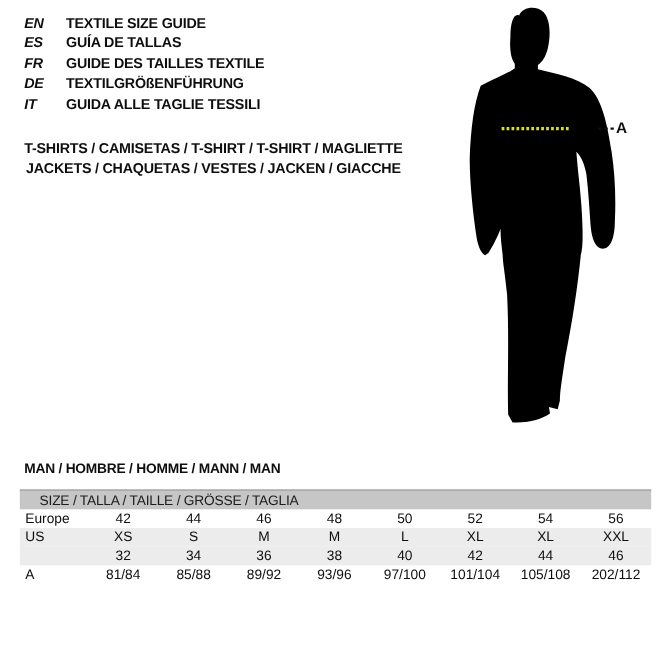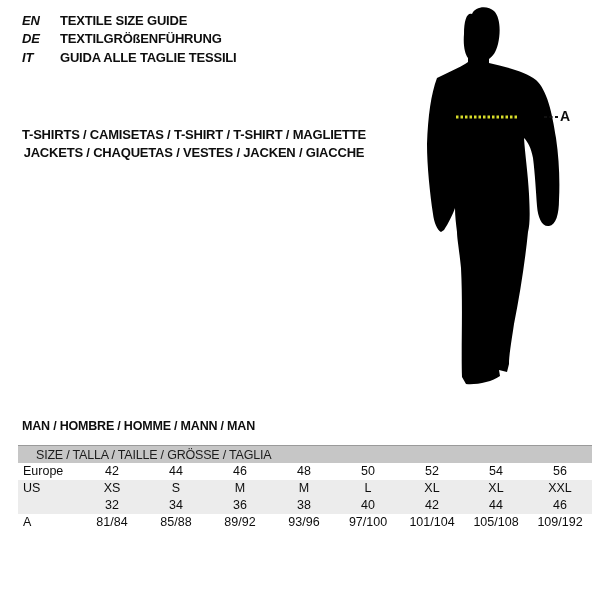--- a/index.html
+++ b/index.html
@@ -44,20 +44,28 @@
 </style>
 </head>
 <body>
 
 <div class="page">
 
   <div class="lang-list">
       <div class="lang-row">
         <span class="lang-code">EN</span>
         <span class="lang-label">TEXTILE SIZE GUIDE</span>
+      </div>
+      <div class="lang-row">
+        <span class="lang-code">ES</span>
+        <span class="lang-label">GUÍA DE TALLAS</span>
+      </div>
+      <div class="lang-row">
+        <span class="lang-code">FR</span>
+        <span class="lang-label">GUIDE DES TAILLES TEXTILE</span>
       </div>
       <div class="lang-row">
         <span class="lang-code">DE</span>
         <span class="lang-label">TEXTILGRÖßENFÜHRUNG</span>
       </div>
       <div class="lang-row">
         <span class="lang-code">IT</span>
         <span class="lang-label">GUIDA ALLE TAGLIE TESSILI</span>
       </div>
     </div>
@@ -147,19 +155,19 @@
         </div>
         <div class="t-row">
           <span class="t-label">A</span>
           <span class="t-cell">81/84</span>
           <span class="t-cell">85/88</span>
           <span class="t-cell">89/92</span>
           <span class="t-cell">93/96</span>
           <span class="t-cell">97/100</span>
           <span class="t-cell">101/104</span>
           <span class="t-cell">105/108</span>
-          <span class="t-cell">109/192</span>
+          <span class="t-cell">202/112</span>
         </div>
       </div>
   </div>
 
 
 </div>
 
 </body></html>

